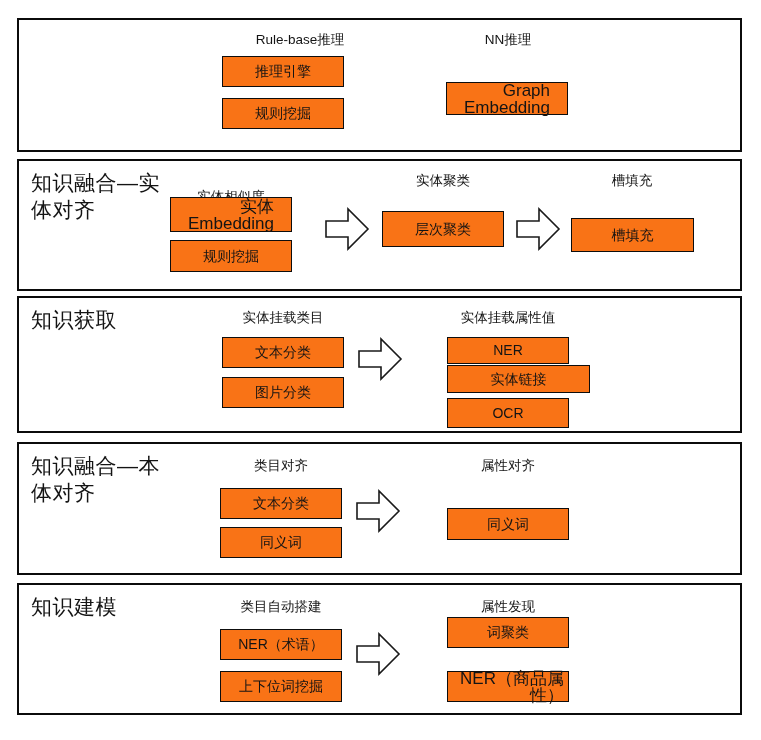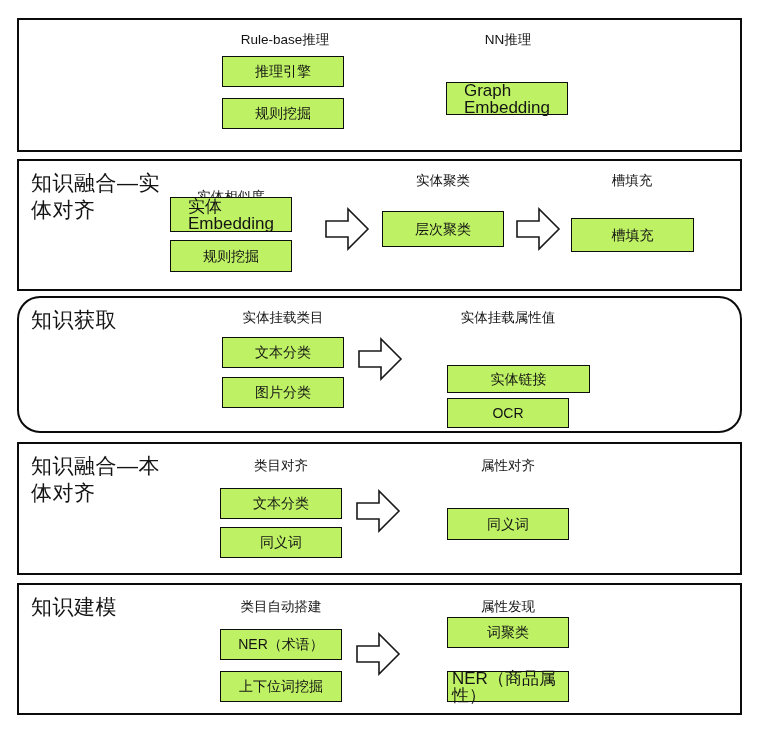--- a/index.html
+++ b/index.html
@@ -43,25 +43,25 @@
     line-height: 16px;
     color: #141414;
     text-align: center;
     font-weight: 500;
     white-space: nowrap;
   }
   .node {
     position: absolute;
     box-sizing: border-box;
     border: 1.4px solid #0d0d0d;
-    background: #bef264;
+    background: #f97316;
     display: flex;
     align-items: center;
     justify-content: center;
-    text-align: left;
+    text-align: right;
     font-size: 14px;
     line-height: 17px;
     color: #141414;
     white-space: pre-line;
     padding: 1px 4px;
   }
   .node.tall {
     font-size: 17px;
     line-height: 17px;
   }
@@ -72,21 +72,21 @@
     display: block;
   }
 </style>
 </head>
 <body>
 
 <div id="canvas">
 
   <div class="section" style="top:18px; height:134px;">
 
-    <div class="col-header" style="left:190px; top:12px; width:152px;">Rule-base推理</div>
+    <div class="col-header" style="left:205px; top:12px; width:152px;">Rule-base推理</div>
 
     <div class="node" style="left:203px; top:36px; width:122px; height:31px;">推理引擎</div>
 
     <div class="node" style="left:203px; top:78px; width:122px; height:31px;">规则挖掘</div>
 
     <div class="col-header" style="left:428px; top:12px; width:122px;">NN推理</div>
 
     <div class="node tall" style="left:427px; top:62px; width:122px; height:33px;">Graph
 Embedding</div>
   </div>
@@ -115,37 +115,38 @@
       <svg width="46" height="46" viewBox="0 0 46 46">
         <path d="M2,15 L24,15 L24,3 L44,23 L24,43 L24,31 L2,31 Z" fill="#ffffff" stroke="#1a1a1a" stroke-width="1.6" stroke-linejoin="miter"></path>
       </svg>
     </div>
 
     <div class="col-header" style="left:552px; top:12px; width:122px;">槽填充</div>
 
     <div class="node" style="left:552px; top:57px; width:123px; height:34px;">槽填充</div>
   </div>
 
-  <div class="section" style="top:296px; height:137px;border-radius:23px;">
+  <div class="section" style="top:296px; height:137px;">
     <div class="section-title">知识获取</div>
 
     <div class="col-header" style="left:203px; top:12px; width:122px;">实体挂载类目</div>
 
     <div class="node" style="left:203px; top:39px; width:122px; height:31px;">文本分类</div>
 
     <div class="node" style="left:203px; top:79px; width:122px; height:31px;">图片分类</div>
 
     <div class="arrow" style="left:338px; top:38px; width:46px; height:46px;">
       <svg width="46" height="46" viewBox="0 0 46 46">
         <path d="M2,15 L24,15 L24,3 L44,23 L24,43 L24,31 L2,31 Z" fill="#ffffff" stroke="#1a1a1a" stroke-width="1.6" stroke-linejoin="miter"></path>
       </svg>
     </div>
 
     <div class="col-header" style="left:428px; top:12px; width:122px;">实体挂载属性值</div>
 
+    <div class="node" style="left:428px; top:39px; width:122px; height:27px;">NER</div>
 
     <div class="node" style="left:428px; top:67px; width:143px; height:28px;">实体链接</div>
 
     <div class="node" style="left:428px; top:100px; width:122px; height:30px;">OCR</div>
   </div>
 
   <div class="section" style="top:442px; height:133px;">
     <div class="section-title" style="width:140px;">知识融合—本体对齐</div>
 
     <div class="col-header" style="left:201px; top:14px; width:122px;">类目对齐</div>

